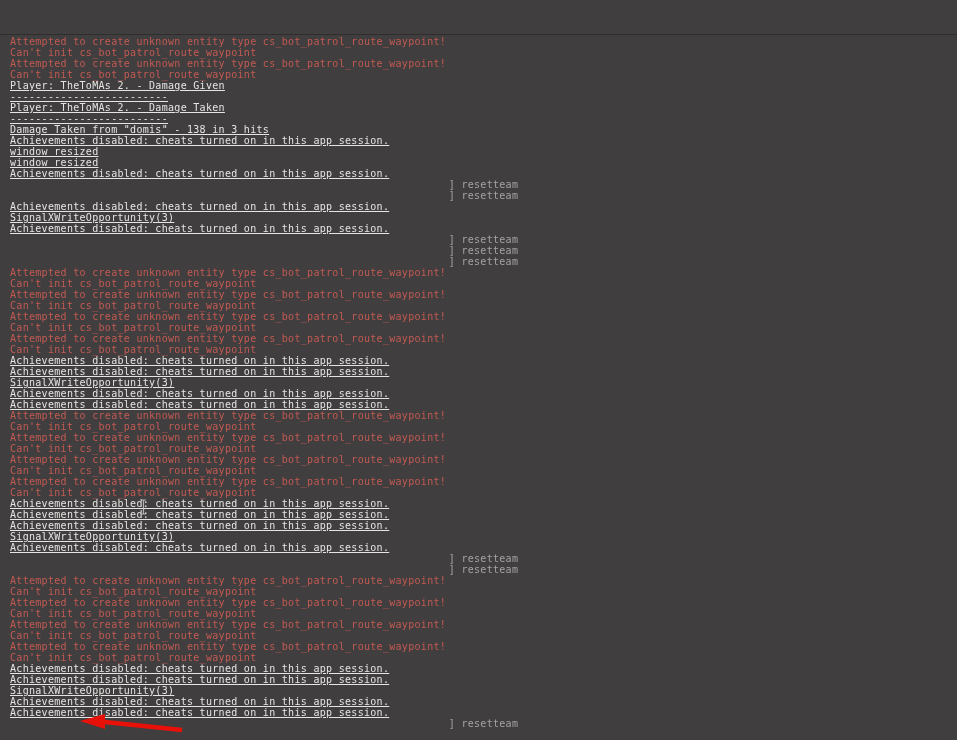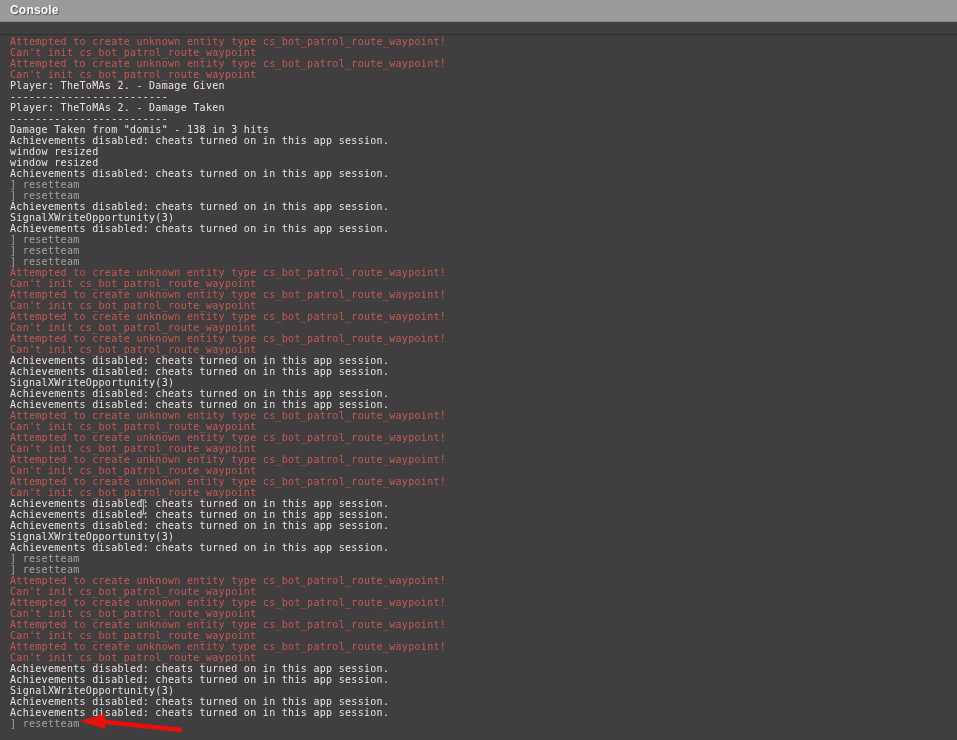--- a/index.html
+++ b/index.html
@@ -41,22 +41,22 @@
     border-top: 1px solid var(--divider, #2f2d2d);
     padding: 1px 0 8px 10px;
     font-size: 10px;
     line-height: 11px;
     letter-spacing: 0.3px;
     white-space: pre;
     box-sizing: border-box;
   }
   .line { height: 11px; }
   .line.error { color: var(--error_text, #c35a52); }
-  .line.info  { color: var(--info_text,  #e6e5e3); }
-  .line.echo  { color: var(--echo_text,  #a5a3a1); }
+  .line.info  { color: var(--info_text,  #e6e5e3); text-decoration: underline; }
+  .line.echo  { color: var(--echo_text,  #a5a3a1); text-align: center; }
   .annotation-arrow {
     position: absolute;
     left: 78px;
     top: 711px;
     width: 112px;
     height: 26px;
     pointer-events: none;
   }
   .text-cursor {
     position: absolute;
@@ -66,23 +66,20 @@
     height: 16px;
     pointer-events: none;
     opacity: 0.85;
   }
 </style>
 </head>
 <body>
 
 <div class="window">
 
-  <div class="titlebar">
-    <div class="titlebar-text">Console</div>
-  </div>
 
   <div class="log"><div class="line error">Attempted to create unknown entity type cs_bot_patrol_route_waypoint!</div><div class="line error">Can't init cs_bot_patrol_route_waypoint</div><div class="line error">Attempted to create unknown entity type cs_bot_patrol_route_waypoint!</div><div class="line error">Can't init cs_bot_patrol_route_waypoint</div><div class="line info">Player: TheToMAs 2. - Damage Given</div><div class="line info">-------------------------</div><div class="line info">Player: TheToMAs 2. - Damage Taken</div><div class="line info">-------------------------</div><div class="line info">Damage Taken from "domis" - 138 in 3 hits</div><div class="line info">Achievements disabled: cheats turned on in this app session.</div><div class="line info">window resized</div><div class="line info">window resized</div><div class="line info">Achievements disabled: cheats turned on in this app session.</div><div class="line echo">] resetteam</div><div class="line echo">] resetteam</div><div class="line info">Achievements disabled: cheats turned on in this app session.</div><div class="line info">SignalXWriteOpportunity(3)</div><div class="line info">Achievements disabled: cheats turned on in this app session.</div><div class="line echo">] resetteam</div><div class="line echo">] resetteam</div><div class="line echo">] resetteam</div><div class="line error">Attempted to create unknown entity type cs_bot_patrol_route_waypoint!</div><div class="line error">Can't init cs_bot_patrol_route_waypoint</div><div class="line error">Attempted to create unknown entity type cs_bot_patrol_route_waypoint!</div><div class="line error">Can't init cs_bot_patrol_route_waypoint</div><div class="line error">Attempted to create unknown entity type cs_bot_patrol_route_waypoint!</div><div class="line error">Can't init cs_bot_patrol_route_waypoint</div><div class="line error">Attempted to create unknown entity type cs_bot_patrol_route_waypoint!</div><div class="line error">Can't init cs_bot_patrol_route_waypoint</div><div class="line info">Achievements disabled: cheats turned on in this app session.</div><div class="line info">Achievements disabled: cheats turned on in this app session.</div><div class="line info">SignalXWriteOpportunity(3)</div><div class="line info">Achievements disabled: cheats turned on in this app session.</div><div class="line info">Achievements disabled: cheats turned on in this app session.</div><div class="line error">Attempted to create unknown entity type cs_bot_patrol_route_waypoint!</div><div class="line error">Can't init cs_bot_patrol_route_waypoint</div><div class="line error">Attempted to create unknown entity type cs_bot_patrol_route_waypoint!</div><div class="line error">Can't init cs_bot_patrol_route_waypoint</div><div class="line error">Attempted to create unknown entity type cs_bot_patrol_route_waypoint!</div><div class="line error">Can't init cs_bot_patrol_route_waypoint</div><div class="line error">Attempted to create unknown entity type cs_bot_patrol_route_waypoint!</div><div class="line error">Can't init cs_bot_patrol_route_waypoint</div><div class="line info">Achievements disabled: cheats turned on in this app session.</div><div class="line info">Achievements disabled: cheats turned on in this app session.</div><div class="line info">Achievements disabled: cheats turned on in this app session.</div><div class="line info">SignalXWriteOpportunity(3)</div><div class="line info">Achievements disabled: cheats turned on in this app session.</div><div class="line echo">] resetteam</div><div class="line echo">] resetteam</div><div class="line error">Attempted to create unknown entity type cs_bot_patrol_route_waypoint!</div><div class="line error">Can't init cs_bot_patrol_route_waypoint</div><div class="line error">Attempted to create unknown entity type cs_bot_patrol_route_waypoint!</div><div class="line error">Can't init cs_bot_patrol_route_waypoint</div><div class="line error">Attempted to create unknown entity type cs_bot_patrol_route_waypoint!</div><div class="line error">Can't init cs_bot_patrol_route_waypoint</div><div class="line error">Attempted to create unknown entity type cs_bot_patrol_route_waypoint!</div><div class="line error">Can't init cs_bot_patrol_route_waypoint</div><div class="line info">Achievements disabled: cheats turned on in this app session.</div><div class="line info">Achievements disabled: cheats turned on in this app session.</div><div class="line info">SignalXWriteOpportunity(3)</div><div class="line info">Achievements disabled: cheats turned on in this app session.</div><div class="line info">Achievements disabled: cheats turned on in this app session.</div><div class="line echo">] resetteam</div></div>
 
   <svg class="text-cursor" viewBox="0 0 8 16">
     <path d="M1 1 H6 M3.5 1 V15 M1 15 H6" stroke="#c8c8c8" stroke-width="1.2" fill="none"></path>
   </svg>
 
   <svg class="annotation-arrow" viewBox="0 0 112 26">
     <line x1="22" y1="10.5" x2="104" y2="19" stroke="#e81109" stroke-width="4.5"></line>
     <polygon points="2,10 27,3 27,18" fill="#e81109"></polygon>

